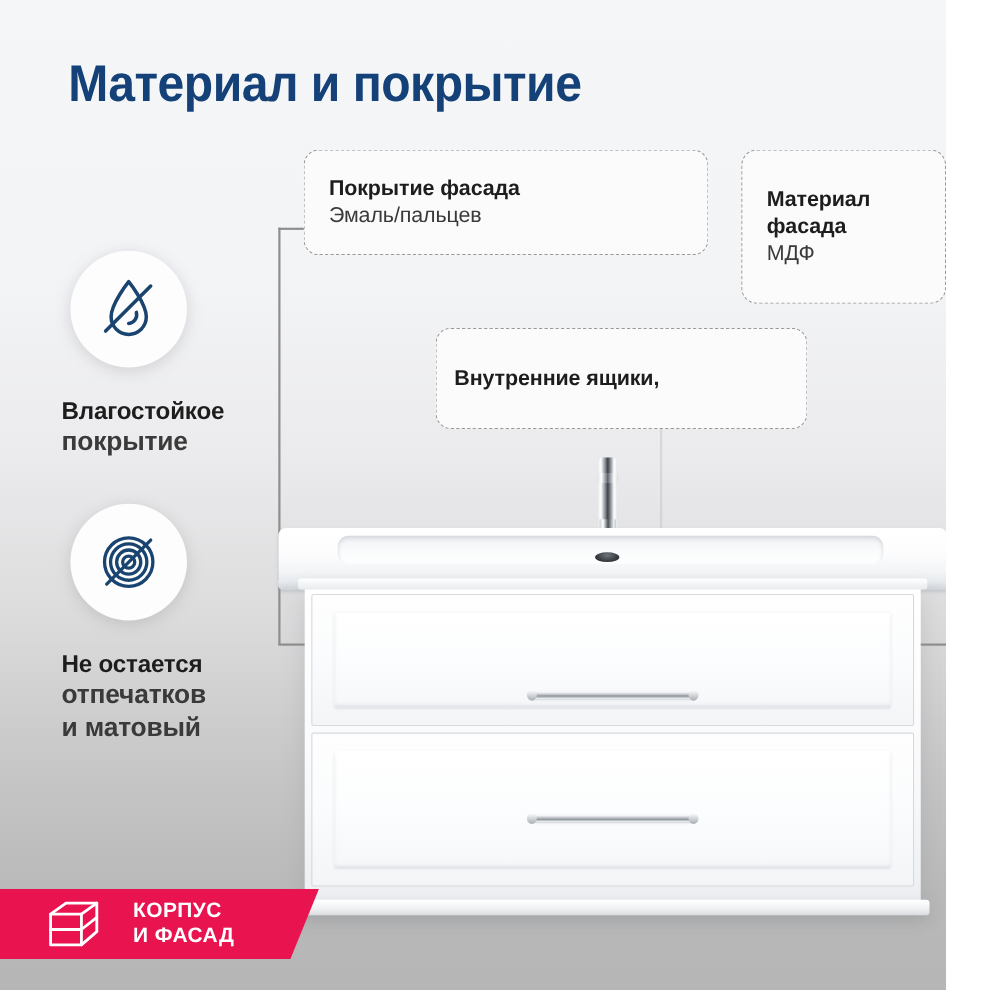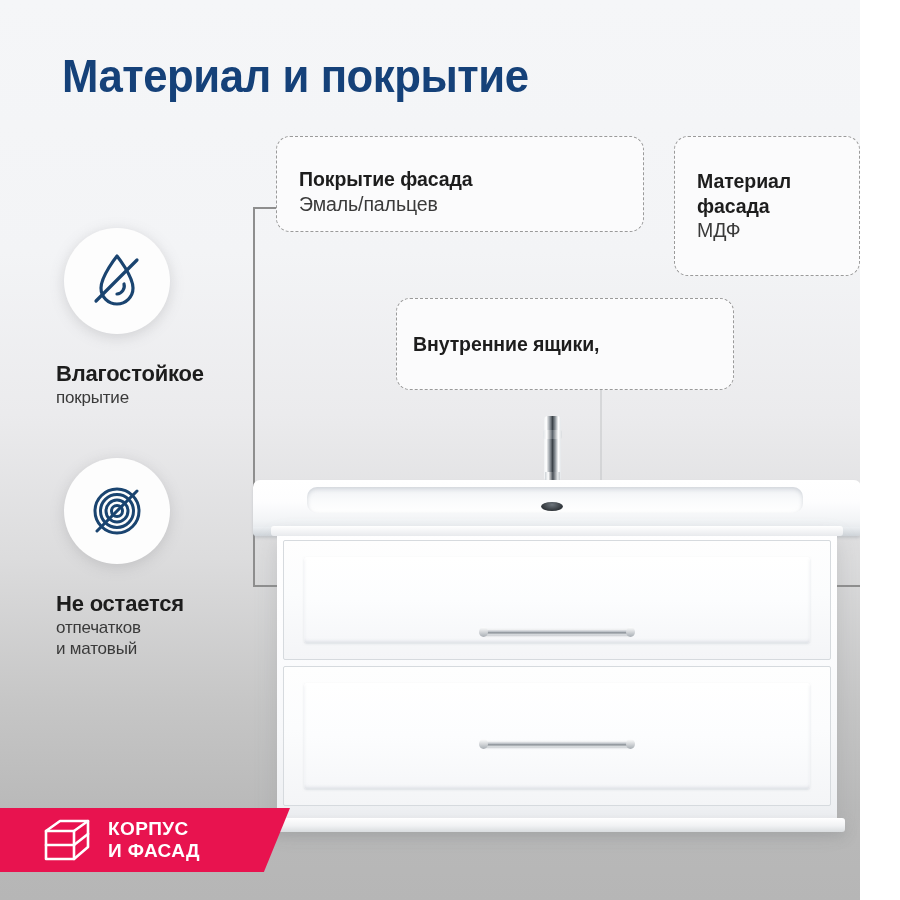--- a/index.html
+++ b/index.html
@@ -33,36 +33,36 @@
     border:1.6px dashed #9a9a9a;
     border-radius:14px;
     box-sizing:border-box;
     padding:14px 22px;
     color:#1d1d1d;
     line-height:1.28;
   }
   .callout .b{font-weight:bold;font-size:19.5px;letter-spacing:-0.1px;}
   .callout .r{font-weight:normal;font-size:19.5px;color:#3a3a3a;letter-spacing:-0.1px;}
 
-  #box-coating{left:276px;top:136px;width:368px;height:96px;display:flex;flex-direction:column;justify-content:flex-end;}
+  #box-coating{left:276px;top:136px;width:368px;height:96px;display:flex;flex-direction:column;justify-content:center;}
   #box-material{left:674px;top:136px;width:186px;height:140px;display:flex;flex-direction:column;justify-content:center;}
   #box-drawers{left:396px;top:298px;width:338px;height:92px;display:flex;flex-direction:column;justify-content:center;padding-left:16px;}
   #box-drawers .line2{white-space:nowrap;}
 
   
   .feature{position:absolute;}
   .fcircle{
     position:absolute;width:106px;height:106px;border-radius:50%;
     background:#fdfdfd;
     box-shadow:0 3px 14px rgba(120,120,125,0.26);
     display:flex;align-items:center;justify-content:center;
   }
   .ftext{position:absolute;left:56px;width:210px;line-height:1.24;}
   .ftext .b{display:block;font-weight:bold;font-size:22px;color:#1d1d1d;letter-spacing:-0.2px;}
-  .ftext .r{display:block;font-weight:normal;font-size:17px;color:#3a3a3a;letter-spacing:-0.2px;}
+  .ftext .r{display:block;font-weight:bold;font-size:24px;color:#3a3a3a;letter-spacing:-0.2px;}
 
   #feat-water .fcircle{left:64px;top:228px;}
   #feat-water .ftext{top:360px;}
   #feat-print .fcircle{left:64px;top:458px;}
   #feat-print .ftext{top:590px;}
 
   
   #product{position:absolute;left:253px;top:398px;width:608px;height:460px;}
   .wall-seam{position:absolute;background:rgba(196,198,200,0.55);}
 
@@ -149,21 +149,21 @@
     position:absolute;left:16px;top:420px;width:576px;height:14px;border-radius:3px;
     background:linear-gradient(180deg,#ffffff,#f1f2f4 55%,#d9dcdf);
     box-shadow:0 5px 12px rgba(140,142,146,0.35);
   }
 
   
   #banner{
     position:absolute;left:0;top:808px;width:290px;height:64px;
     background:#e8134f;
     clip-path:polygon(0 0, 100% 0, 91% 100%, 0 100%);
-    display:flex;align-items:center;
+    display:flex;align-items:center;gap:13px;
   }
   #banner-icon{margin-left:42px;width:50px;height:46px;flex:none;}
   #banner-text{
     margin-left:16px;color:#ffffff;font-weight:bold;font-size:19px;
     line-height:1.16;letter-spacing:0.4px;
   }
   #banner-text span{display:block;}
 </style>
 </head>
 <body>

